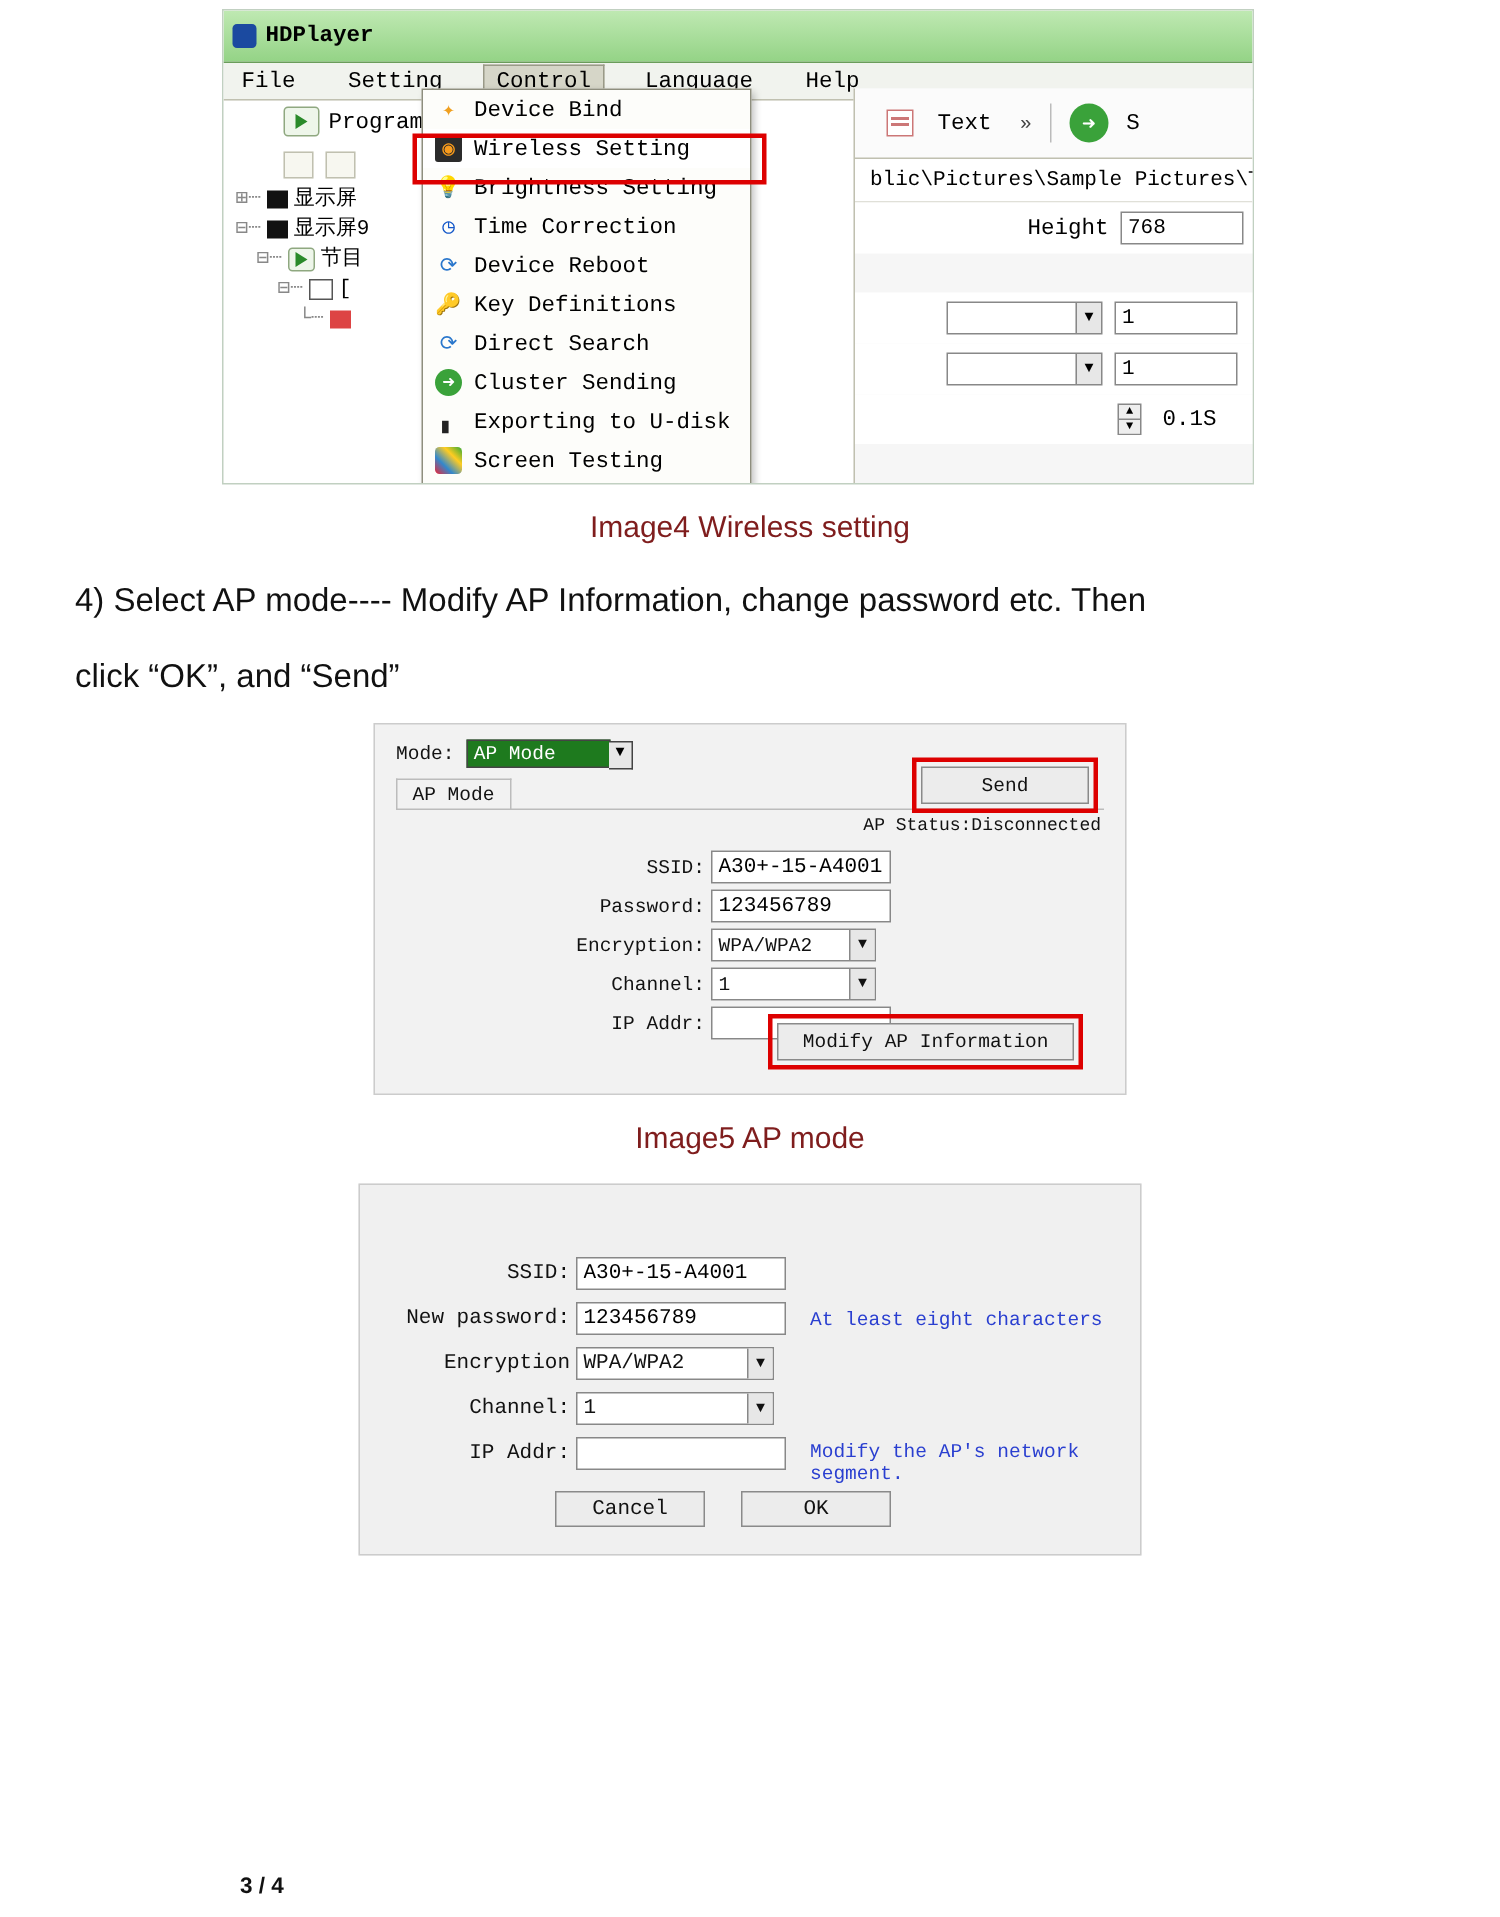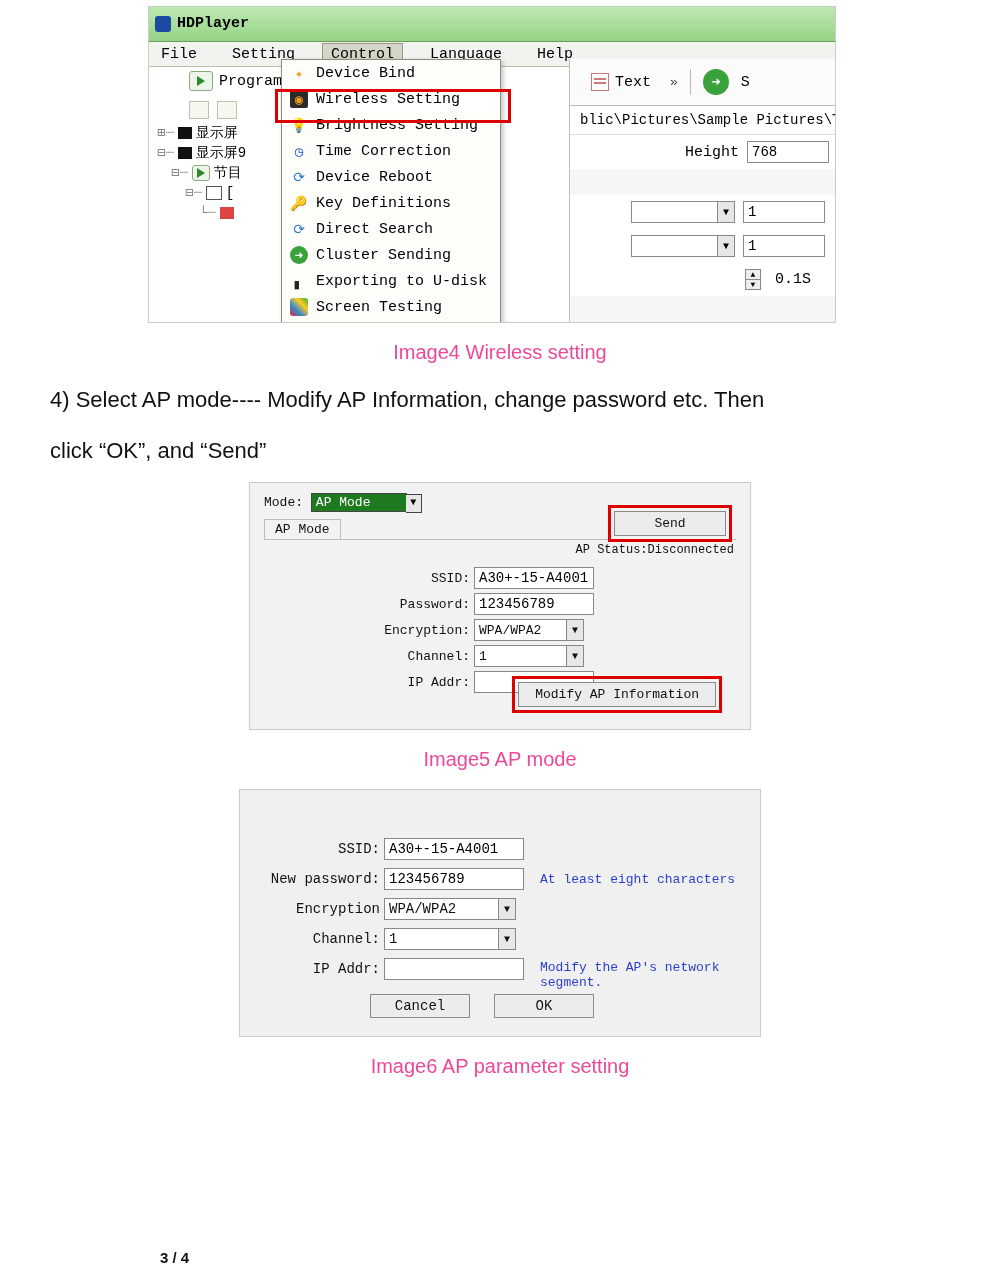--- a/index.html
+++ b/index.html
@@ -1,17 +1,17 @@
 <!DOCTYPE html>
 <html><head>
 <meta charset="utf-8">
 <style>
   html,body{margin:0;padding:0;background:#fff;font-family:"Segoe UI",Arial,sans-serif;color:#111;}
   .page{width:1000px;height:1278px;margin:0 auto;position:relative;box-sizing:border-box;padding:0 30px;}
-  .caption{text-align:center;font-size:20px;color:#ec4899;margin:18px 0;}
+  .caption{text-align:center;font-size:20px;color:#7f1d1d;margin:18px 0;}
   .bodytext{font-size:22px;color:#111;margin:14px 0;line-height:1.6;padding:0 20px;}
   .pagenum{position:absolute;bottom:18px;left:160px;font-size:15px;font-weight:bold;}
   
   .shot1{width:686px;height:315px;margin:6px 0 0 8px;position:relative;background:#fff;border:1px solid #c1d0c1;font-family:"Courier New",monospace;font-size:15px;color:#000;overflow:hidden;}
   .s1-title{background:linear-gradient(#bfe9b2,#94d386);height:26px;line-height:26px;padding:4px 6px;border-bottom:1px solid #6a9d5a;display:flex;align-items:center;gap:6px;font-weight:bold;}
   .s1-title .logo{width:16px;height:16px;background:#1b4aa0;border-radius:3px;display:inline-block;}
   .s1-menu{background:#f1f3ee;height:24px;display:flex;align-items:center;gap:19px;padding:0 4px;border-bottom:1px solid #c0c0b0;}
   .s1-menu span{padding:2px 8px;}
   .s1-menu .active{background:#d6d6c8;border:1px solid #9a9a88;border-bottom:none;}
   .s1-body{position:absolute;left:0;right:0;top:52px;bottom:0;}
@@ -38,21 +38,21 @@
   .ico.clock{color:#1458c9;}
   .ico.reload{color:#2a77cc;}
   .ico.key{color:#222;}
   .ico.arrow{background:#3aa23a;color:#fff;border-radius:50%;}
   .ico.usb{color:#222;}
   .ico.grid{background:linear-gradient(45deg,#e23,#38c,#fc2,#3a3);border-radius:3px;}
   .ico.bind{color:#f0a020;}
   
   .s1-right{position:absolute;right:0;top:0;bottom:0;left:420px;border-left:1px solid #c0c0b0;background:#f6f6f6;}
   .s1-right .bar{height:46px;border-bottom:1px solid #c0c0b0;display:flex;align-items:center;gap:12px;padding:0 14px;background:#fbfbfb;}
-  .txtbtn{display:flex;align-items:flex-end;gap:6px;padding:2px 6px;border:1px solid transparent;}
+  .txtbtn{display:flex;align-items:flex-end;gap:16px;padding:2px 6px;border:1px solid transparent;}
   .txtico{width:16px;height:16px;border:1px solid #c77;background:#fff;display:inline-block;position:relative;}
   .txtico::after{content:"";position:absolute;left:2px;right:2px;top:4px;height:2px;background:#c77;box-shadow:0 4px 0 #c77;}
   .chev{font-size:13px;color:#444;}
   .goarrow{width:26px;height:26px;border-radius:50%;background:#3aa23a;display:inline-flex;align-items:center;justify-content:center;color:#fff;font-weight:bold;}
   .s1-right .line{padding:6px 10px;border-bottom:1px solid #e0e0d8;background:#fff;font-size:14px;white-space:nowrap;}
   .s1-right .row2{display:flex;align-items:center;gap:8px;padding:6px 10px;background:#fff;}
   .s1-right label{min-width:56px;text-align:right;}
   .inpt{border:1px solid #888;height:20px;padding:0 4px;font-family:inherit;font-size:14px;background:#fff;}
   .combo{position:relative;display:inline-flex;align-items:center;border:1px solid #888;height:20px;background:#fff;}
   .combo .cv{padding:0 18px 0 4px;min-width:80px;}
@@ -308,16 +308,15 @@
         </div>
     </div>
     <div class="hint hint1">At least eight characters</div>
     <div class="hint hint2">Modify the AP's network segment.</div>
     <div class="btns">
       <span class="btn">Cancel</span>
       <span class="btn">OK</span>
     </div>
   </div>
 
-  <div class="caption">Image6    AP parameter setting</div>
 
   <div class="pagenum">3 / 4</div>
 </div>
 
 </body></html>

